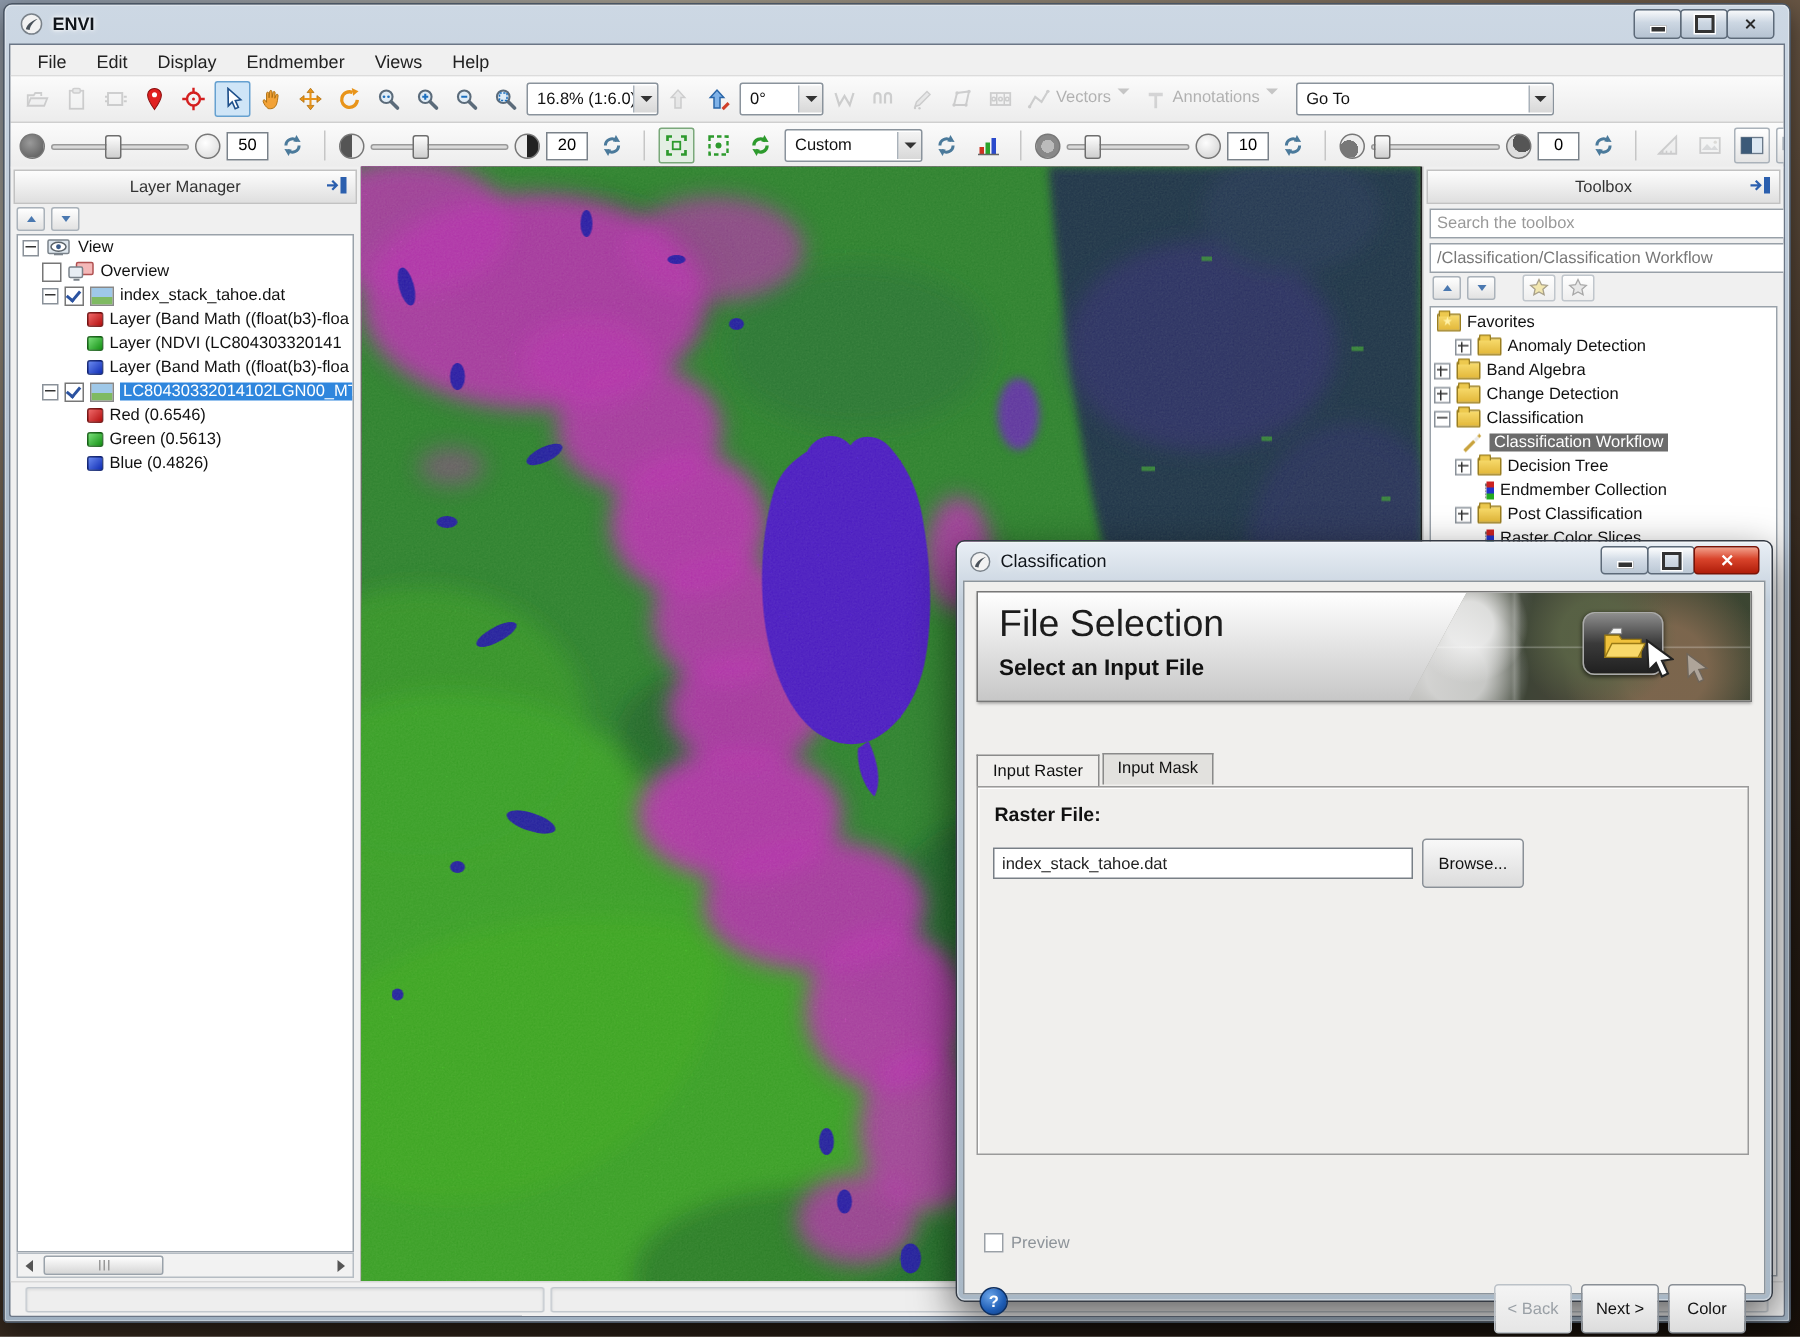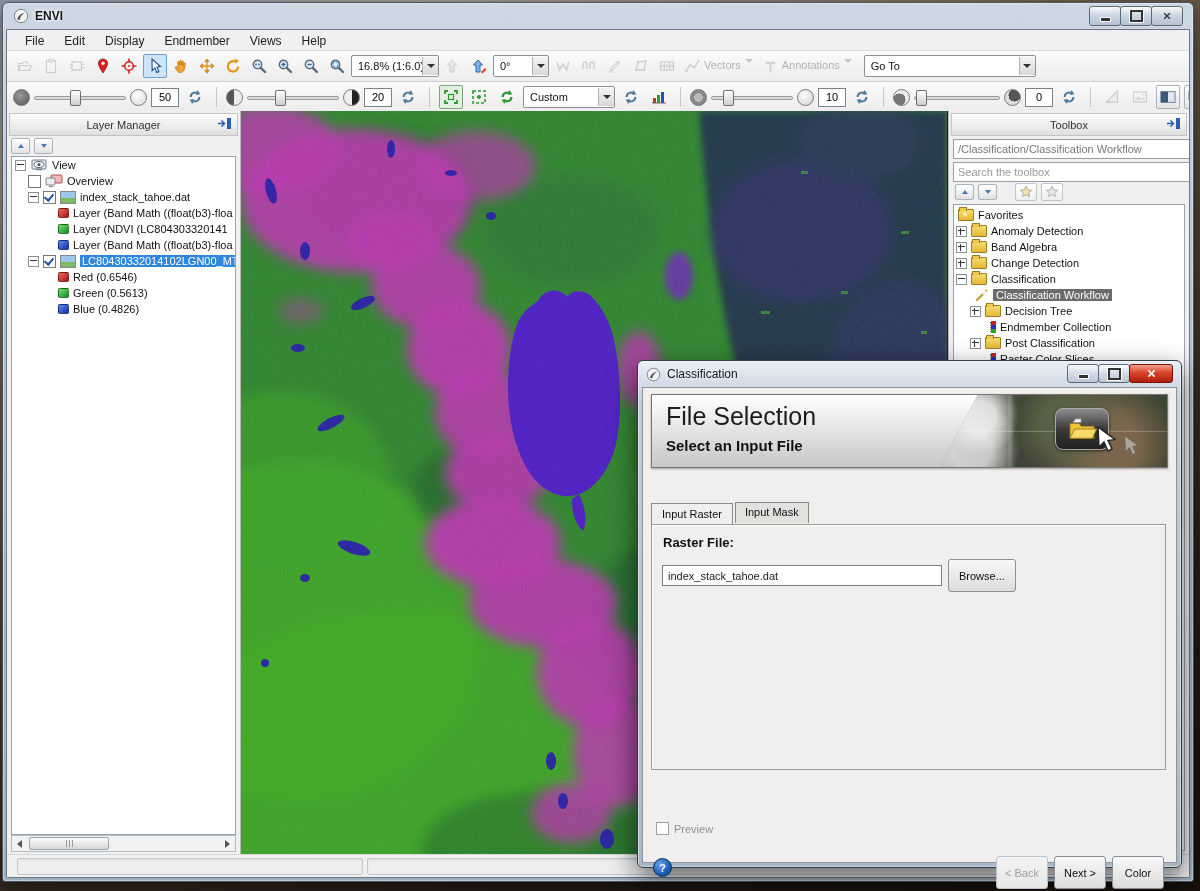--- a/index.html
+++ b/index.html
@@ -783,22 +783,22 @@
         </svg>
       </div>
 
       <div class="panel" id="tb">
         <div class="panel-header">
           <span class="ph-t">Toolbox</span>
           <svg class="dock">
               <use href="#s-dock"></use>
             </svg>
         </div>
+        <input class="tb-input" placeholder="Search the toolbox" style="">
         <input class="tb-input" style="color: rgb(119, 119, 119);" value="/Classification/Classification Workflow">
-        <input class="tb-input" placeholder="Search the toolbox" style="">
         <div class="mini-row">
           <span class="mini-btn">
               <span class="chev up"></span>
             </span>
           <span class="mini-btn">
               <span class="chev dn"></span>
             </span>
           <span class="star-btn" style="margin-left:14px">
               <svg width="14" height="14" viewBox="0 0 16 16">
                 <path d="M8 1.5l1.9 4 4.4.5-3.3 2.9.9 4.3L8 11l-3.9 2.2.9-4.3L1.7 6l4.4-.5z" fill="#f2e7b0" stroke="#a8a08a" stroke-width="1"></path>
@@ -808,21 +808,21 @@
               <svg width="14" height="14" viewBox="0 0 16 16">
                 <path d="M8 1.5l1.9 4 4.4.5-3.3 2.9.9 4.3L8 11l-3.9 2.2.9-4.3L1.7 6l4.4-.5z" fill="#e8e8e8" stroke="#a8a8a8" stroke-width="1"></path>
               </svg>
             </span>
         </div>
         <div class="tree-box">
           <div class="trow" style="">
             <span class="folder fav"></span>
             <span class="lab">Favorites</span>
           </div>
-          <div class="trow" style="padding-left:2px">
+          <div class="trow" style="padding-left:16px">
             <span class="exp plus"></span>
             <span class="folder"></span>
             <span class="lab">Anomaly Detection</span>
           </div>
           <div class="trow" style="padding-left:2px">
             <span class="exp plus"></span>
             <span class="folder"></span>
             <span class="lab">Band Algebra</span>
           </div>
           <div class="trow" style="padding-left:2px">

